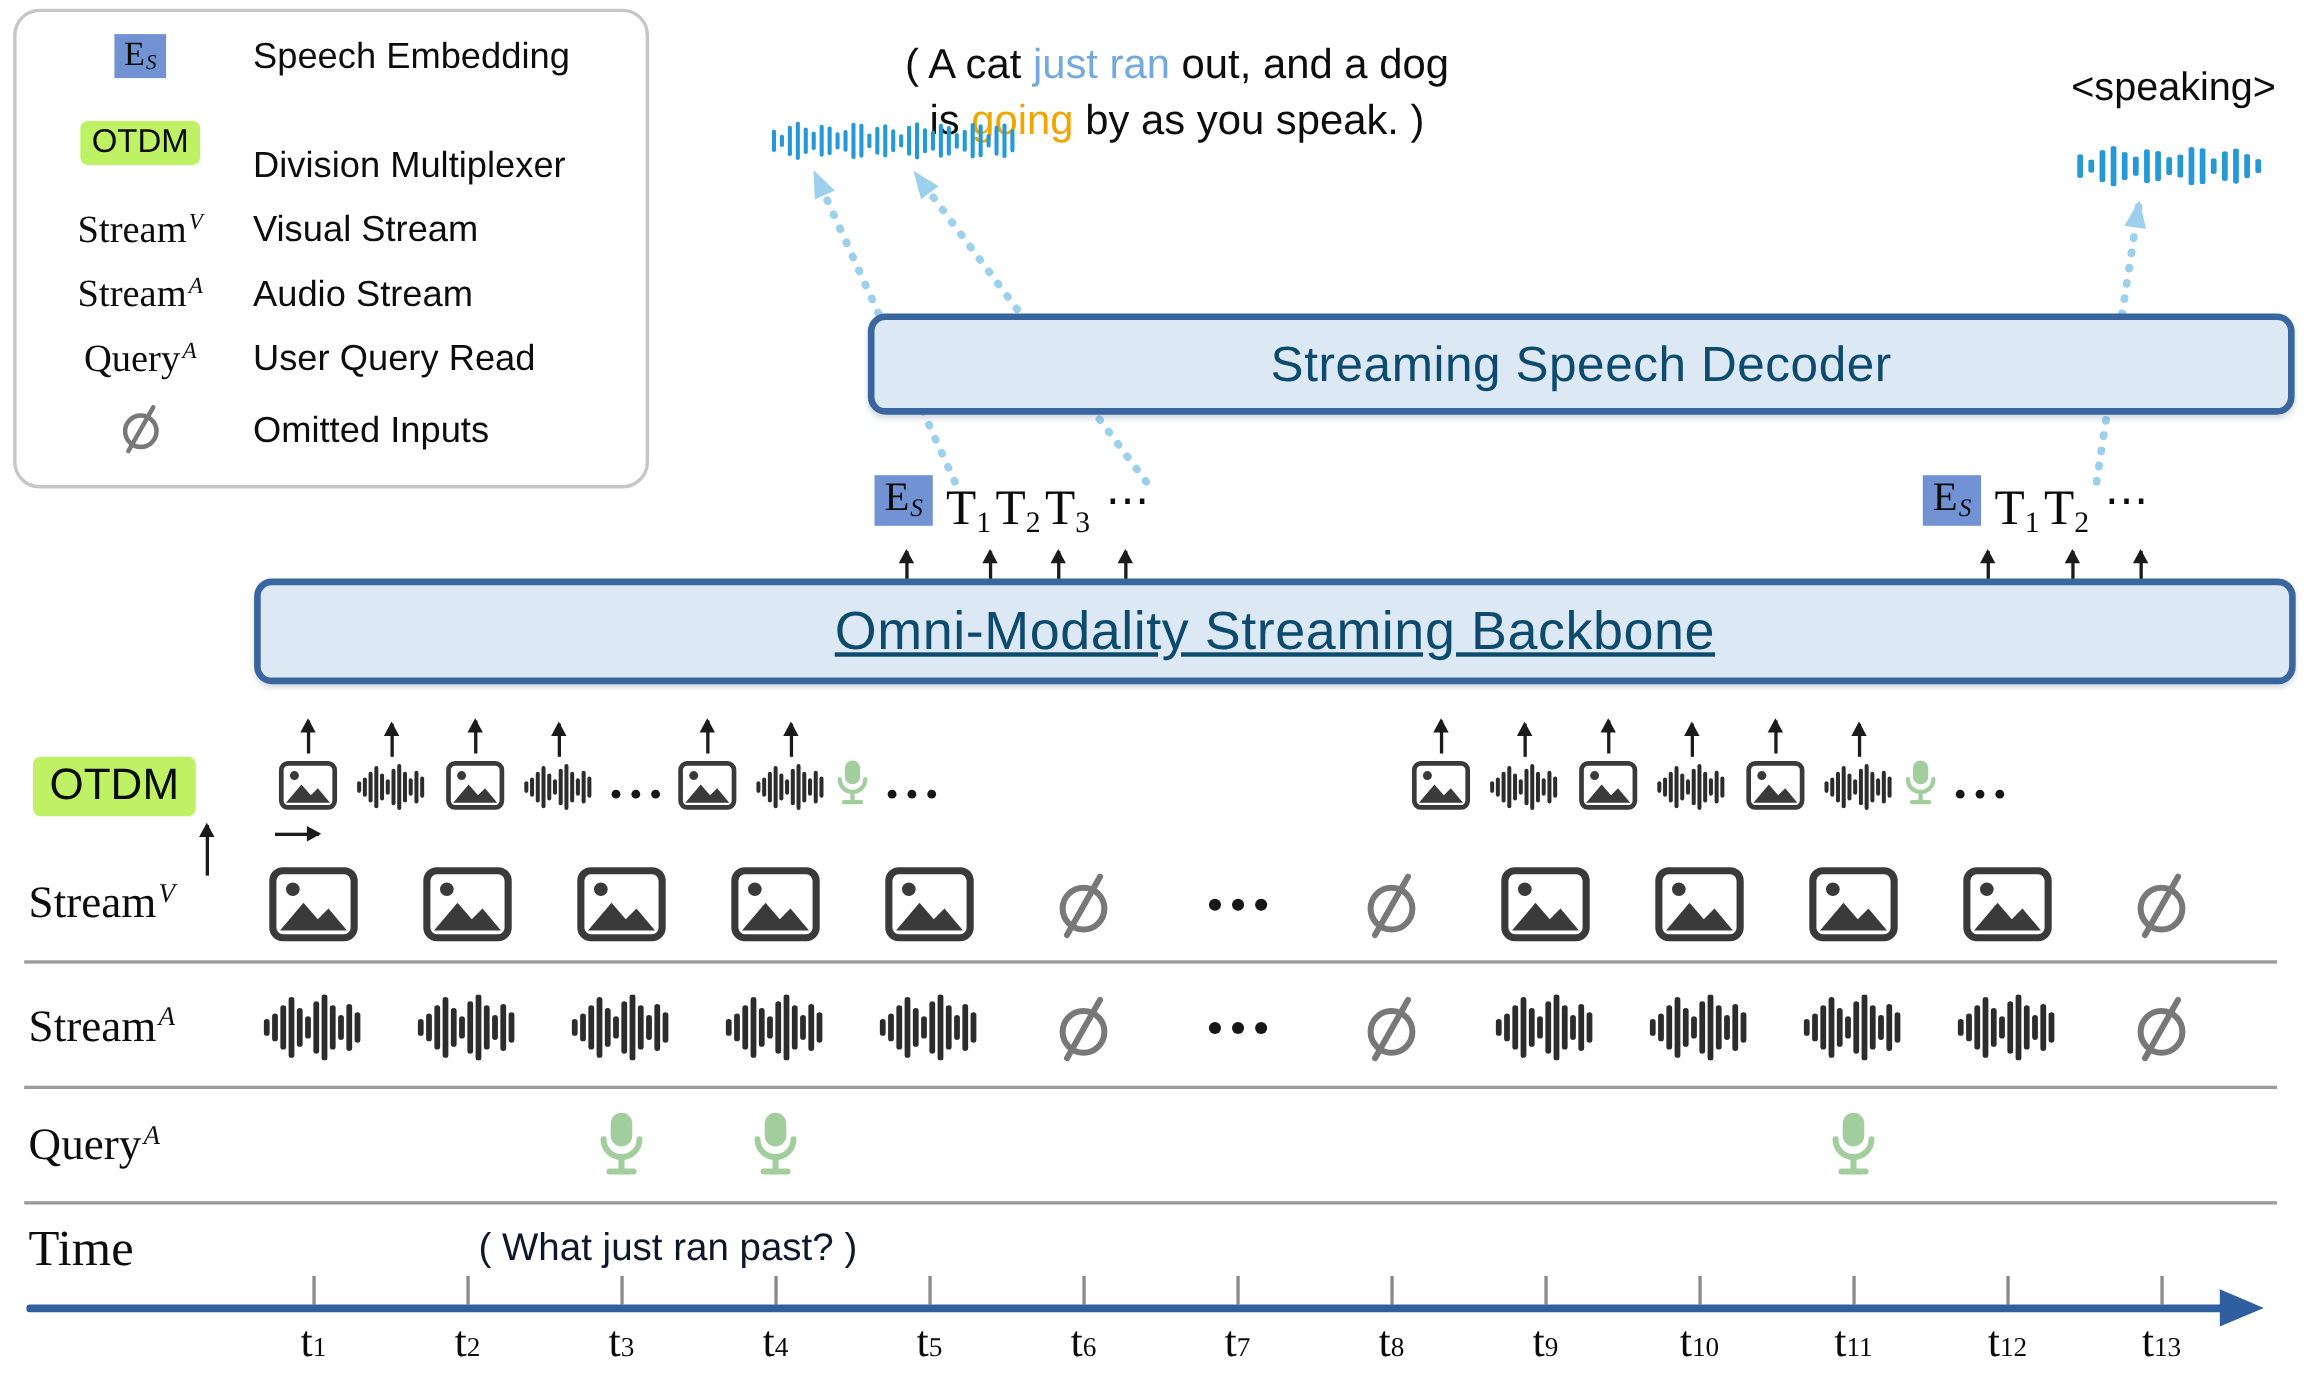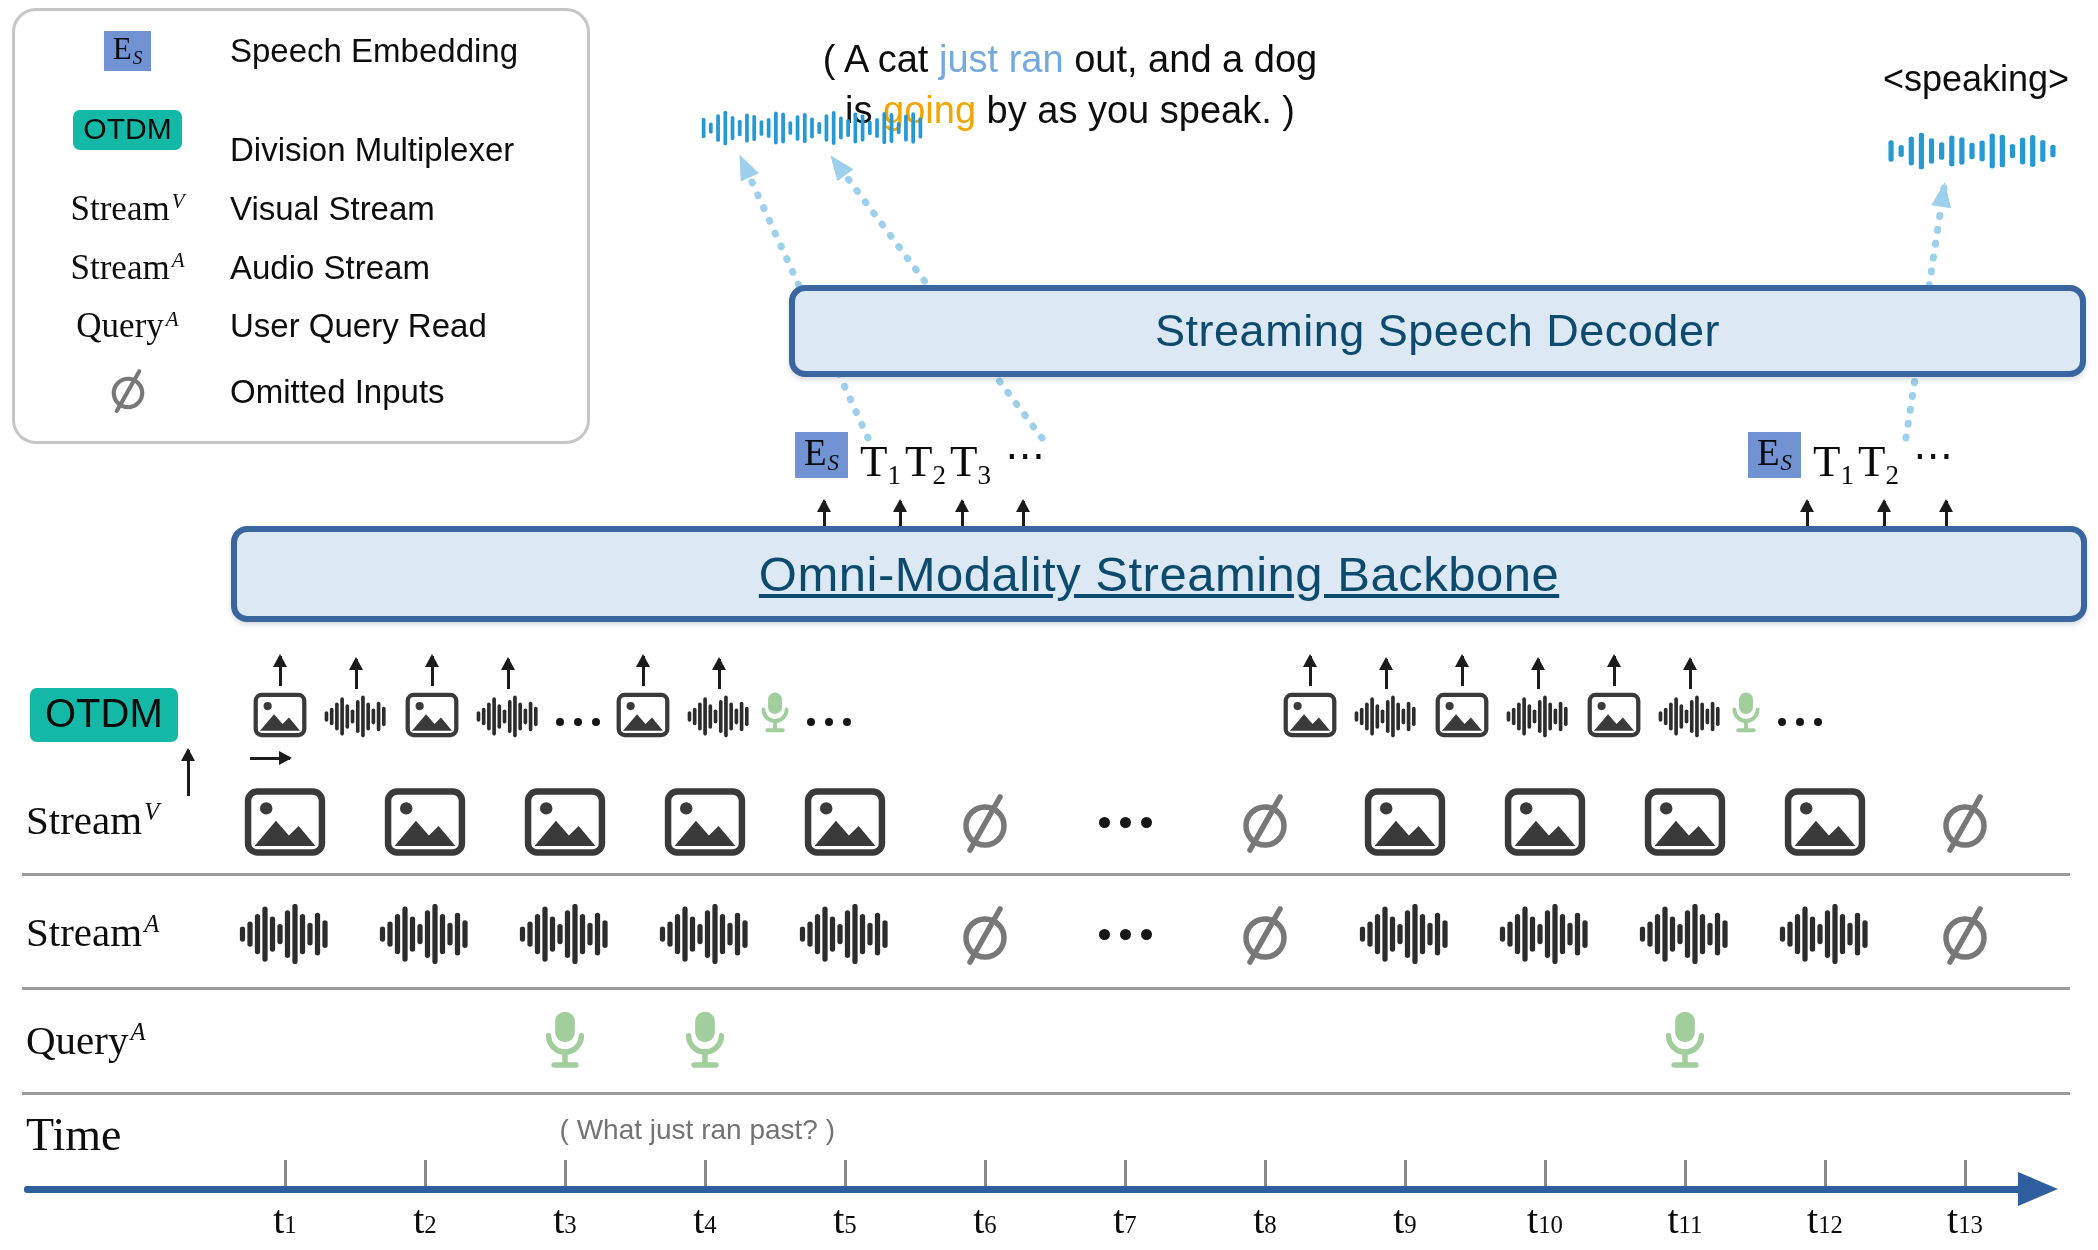--- a/index.html
+++ b/index.html
@@ -18,21 +18,21 @@
   .legend .cell-empty svg{width:42px;height:50px;}
 
   
   .mlabel{font-family:"Liberation Serif","DejaVu Serif",serif;color:#0d0d0d;}
   .mlabel sup{font-size:0.60em;font-style:italic;vertical-align:0.55em;margin-left:2px;}
 
   
   .es-chip{background:#7293d3;padding:1px 9px 3px;font-family:"Liberation Serif","DejaVu Serif",serif;
            color:#0b0b0b;display:inline-block;line-height:1.1;}
   .es-chip sub{font-size:0.62em;font-style:italic;vertical-align:-0.22em;margin-left:1px;}
-  .otdm-chip{background:#14b8a6;border-radius:7px;padding:3px 15px 7px;font-size:40px;color:#0b0b0b;
+  .otdm-chip{background:#bef264;border-radius:7px;padding:3px 15px 7px;font-size:40px;color:#0b0b0b;
              display:inline-block;line-height:1.1;}
   .otdm-chip.sm{font-size:30px;padding:2px 10px 5px;}
   .legend .es-chip{font-size:31px;}
 
   
   .speech-text{font-size:38px;line-height:51px;text-align:center;color:#0d0d0d;z-index:3;}
   .hl-blue{color:#74a9dd;}
   .hl-orange{color:#f0a500;}
   .speaking-tag{font-size:36px;text-align:center;color:#0d0d0d;z-index:3;}
   .wave{z-index:3;}
@@ -83,21 +83,21 @@
   .trow .cell-empty svg{width:58px;height:66px;}
   .trow .cell-mic svg{width:48px;height:66px;}
   .cell-none{width:12px;height:12px;}
   .cell-dots{display:flex;gap:10px;align-items:center;}
   .dot{display:inline-block;border-radius:50%;background:#161616;width:11px;height:11px;}
 
   .rowlabel{position:absolute;font-size:41px;}
   .divider{position:absolute;height:2.5px;background:#9b9b9b;}
 
   
-  .query-text{font-size:28px;text-align:right;color:#737373;}
+  .query-text{font-size:35px;text-align:left;color:#0f172a;}
   .tl-bar{background:#2f5f9e;height:7px;border-radius:3px;}
   .tl-head{width:0;height:0;border-top:17px solid transparent;border-bottom:17px solid transparent;
            border-left:40px solid #2f5f9e;}
   .tickgrid{display:grid;grid-template-columns:repeat(13,140px);}
   .tickcell{display:flex;justify-content:center;align-items:flex-end;height:28px;}
   .tickmark{width:3px;height:26px;background:#8a8a8a;display:inline-block;}
   .ticklabel{font-family:"Liberation Serif","DejaVu Serif",serif;font-size:40px;color:#0b0b0b;
              display:flex;justify-content:center;align-items:baseline;}
   .ticklabel sub{font-size:0.62em;vertical-align:-0.3em;}
 </style>

